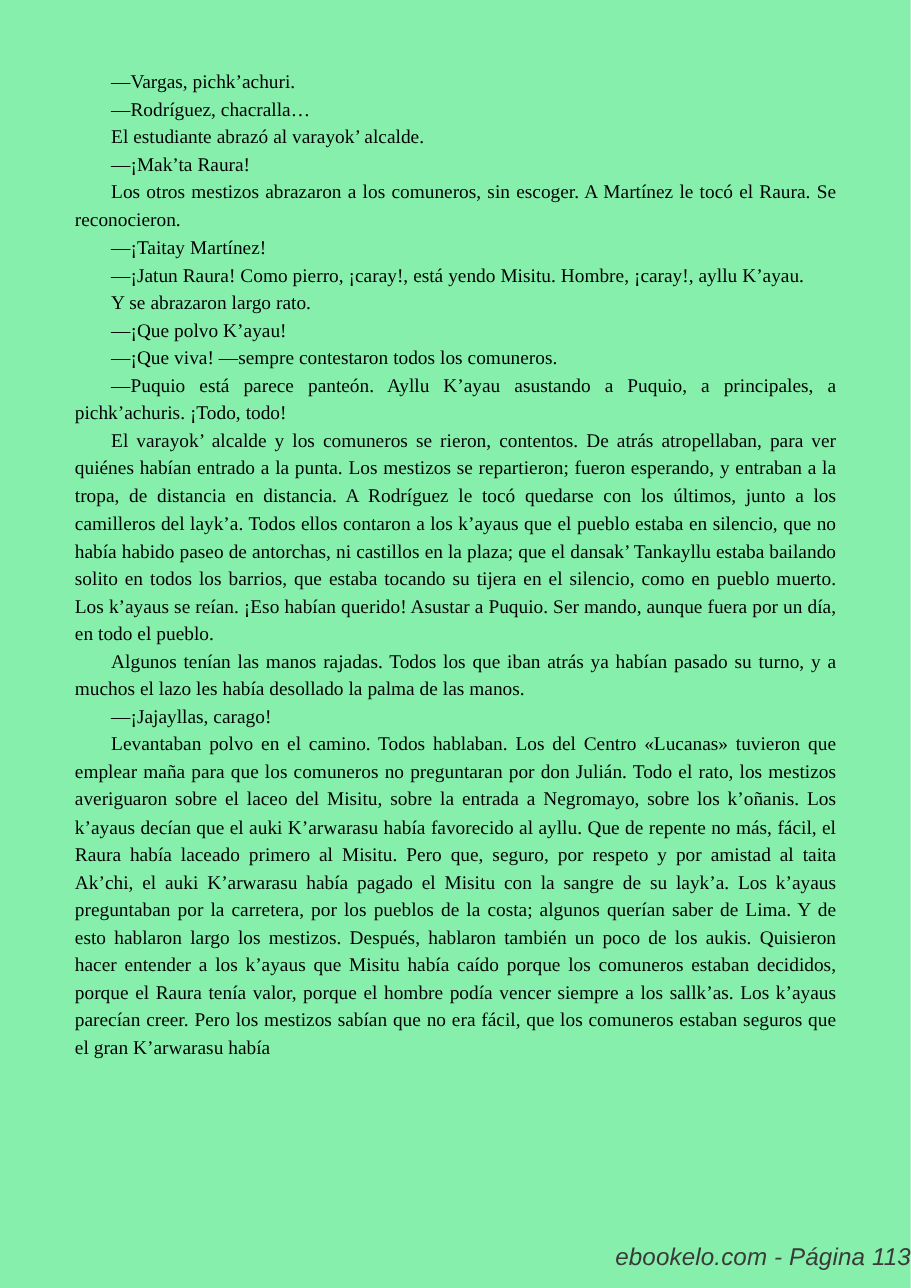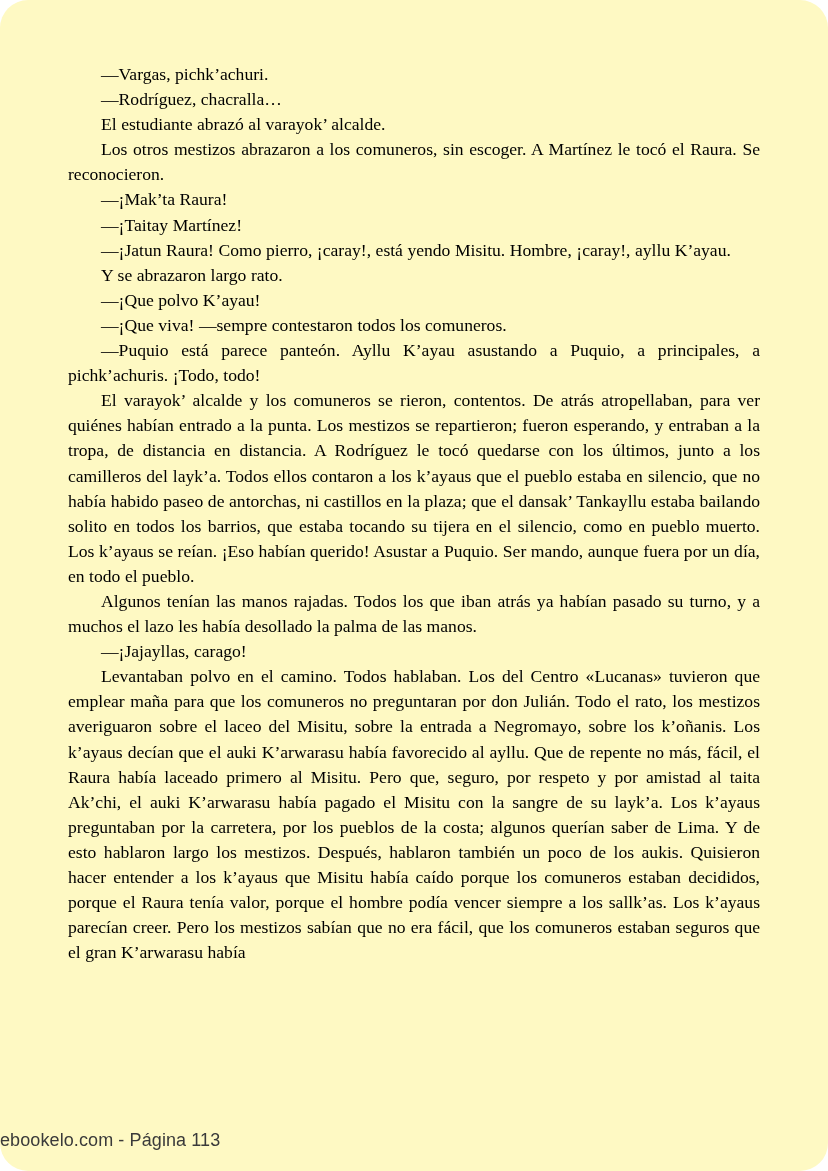--- a/index.html
+++ b/index.html
@@ -10,23 +10,22 @@
   body {
     width: 828px;
     height: 1171px;
     position: relative;
     font-family: "Liberation Serif", "DejaVu Serif", serif;
     -webkit-font-smoothing: antialiased;
   }
   .page {
     position: absolute;
     inset: 0;
-    background: #fef9c3;
+    background: #86efac;
     overflow: hidden;
-    border-radius: 28px;
   }
   .text-column {
     position: absolute;
     left: 68px;
     top: 62px;
     width: 692px;
   }
   p.para {
     margin: 0;
     font-size: 17.6px;
@@ -40,38 +39,39 @@
   }
   
   p.para.short {
     text-align: left;
   }
   .footer {
     position: absolute;
     left: 0;
     right: 0;
     top: 1130px;
-    text-align: left;
+    text-align: right;
     font-family: "Liberation Sans", "DejaVu Sans", sans-serif;
-    font-size: 18px;
+    font-size: 22px;
     color: #3a3a3a;
     letter-spacing: 0.1px;
+    font-style: italic;
   }
 </style>
 </head>
 <body>
 
 <div class="page">
 
   <div class="text-column">
     <p class="para short">—Vargas, pichk’achuri.</p>
     <p class="para short">—Rodríguez, chacralla…</p>
     <p class="para short">El estudiante abrazó al varayok’ alcalde.</p>
+    <p class="para short">—¡Mak’ta Raura!</p>
     <p class="para">Los otros mestizos abrazaron a los comuneros, sin escoger. A Martínez le tocó el Raura. Se reconocieron.</p>
-    <p class="para short">—¡Mak’ta Raura!</p>
     <p class="para short">—¡Taitay Martínez!</p>
     <p class="para">—¡Jatun Raura! Como pierro, ¡caray!, está yendo Misitu. Hombre, ¡caray!, ayllu K’ayau.</p>
     <p class="para short">Y se abrazaron largo rato.</p>
     <p class="para short">—¡Que polvo K’ayau!</p>
     <p class="para short">—¡Que viva! —sempre contestaron todos los comuneros.</p>
     <p class="para">—Puquio está parece panteón. Ayllu K’ayau asustando a Puquio, a principales, a pichk’achuris. ¡Todo, todo!</p>
     <p class="para">El varayok’ alcalde y los comuneros se rieron, contentos. De atrás atropellaban, para ver quiénes habían entrado a la punta. Los mestizos se repartieron; fueron esperando, y entraban a la tropa, de distancia en distancia. A Rodríguez le tocó quedarse con los últimos, junto a los camilleros del layk’a. Todos ellos contaron a los k’ayaus que el pueblo estaba en silencio, que no había habido paseo de antorchas, ni castillos en la plaza; que el dansak’ Tankayllu estaba bailando solito en todos los barrios, que estaba tocando su tijera en el silencio, como en pueblo muerto. Los k’ayaus se reían. ¡Eso habían querido! Asustar a Puquio. Ser mando, aunque fuera por un día, en todo el pueblo.</p>
     <p class="para">Algunos tenían las manos rajadas. Todos los que iban atrás ya habían pasado su turno, y a muchos el lazo les había desollado la palma de las manos.</p>
     <p class="para short">—¡Jajayllas, carago!</p>
     <p class="para">Levantaban polvo en el camino. Todos hablaban. Los del Centro «Lucanas» tuvieron que emplear maña para que los comuneros no preguntaran por don Julián. Todo el rato, los mestizos averiguaron sobre el laceo del Misitu, sobre la entrada a Negromayo, sobre los k’oñanis. Los k’ayaus decían que el auki K’arwarasu había favorecido al ayllu. Que de repente no más, fácil, el Raura había laceado primero al Misitu. Pero que, seguro, por respeto y por amistad al taita Ak’chi, el auki K’arwarasu había pagado el Misitu con la sangre de su layk’a. Los k’ayaus preguntaban por la carretera, por los pueblos de la costa; algunos querían saber de Lima. Y de esto hablaron largo los mestizos. Después, hablaron también un poco de los aukis. Quisieron hacer entender a los k’ayaus que Misitu había caído porque los comuneros estaban decididos, porque el Raura tenía valor, porque el hombre podía vencer siempre a los sallk’as. Los k’ayaus parecían creer. Pero los mestizos sabían que no era fácil, que los comuneros estaban seguros que el gran K’arwarasu había</p>

